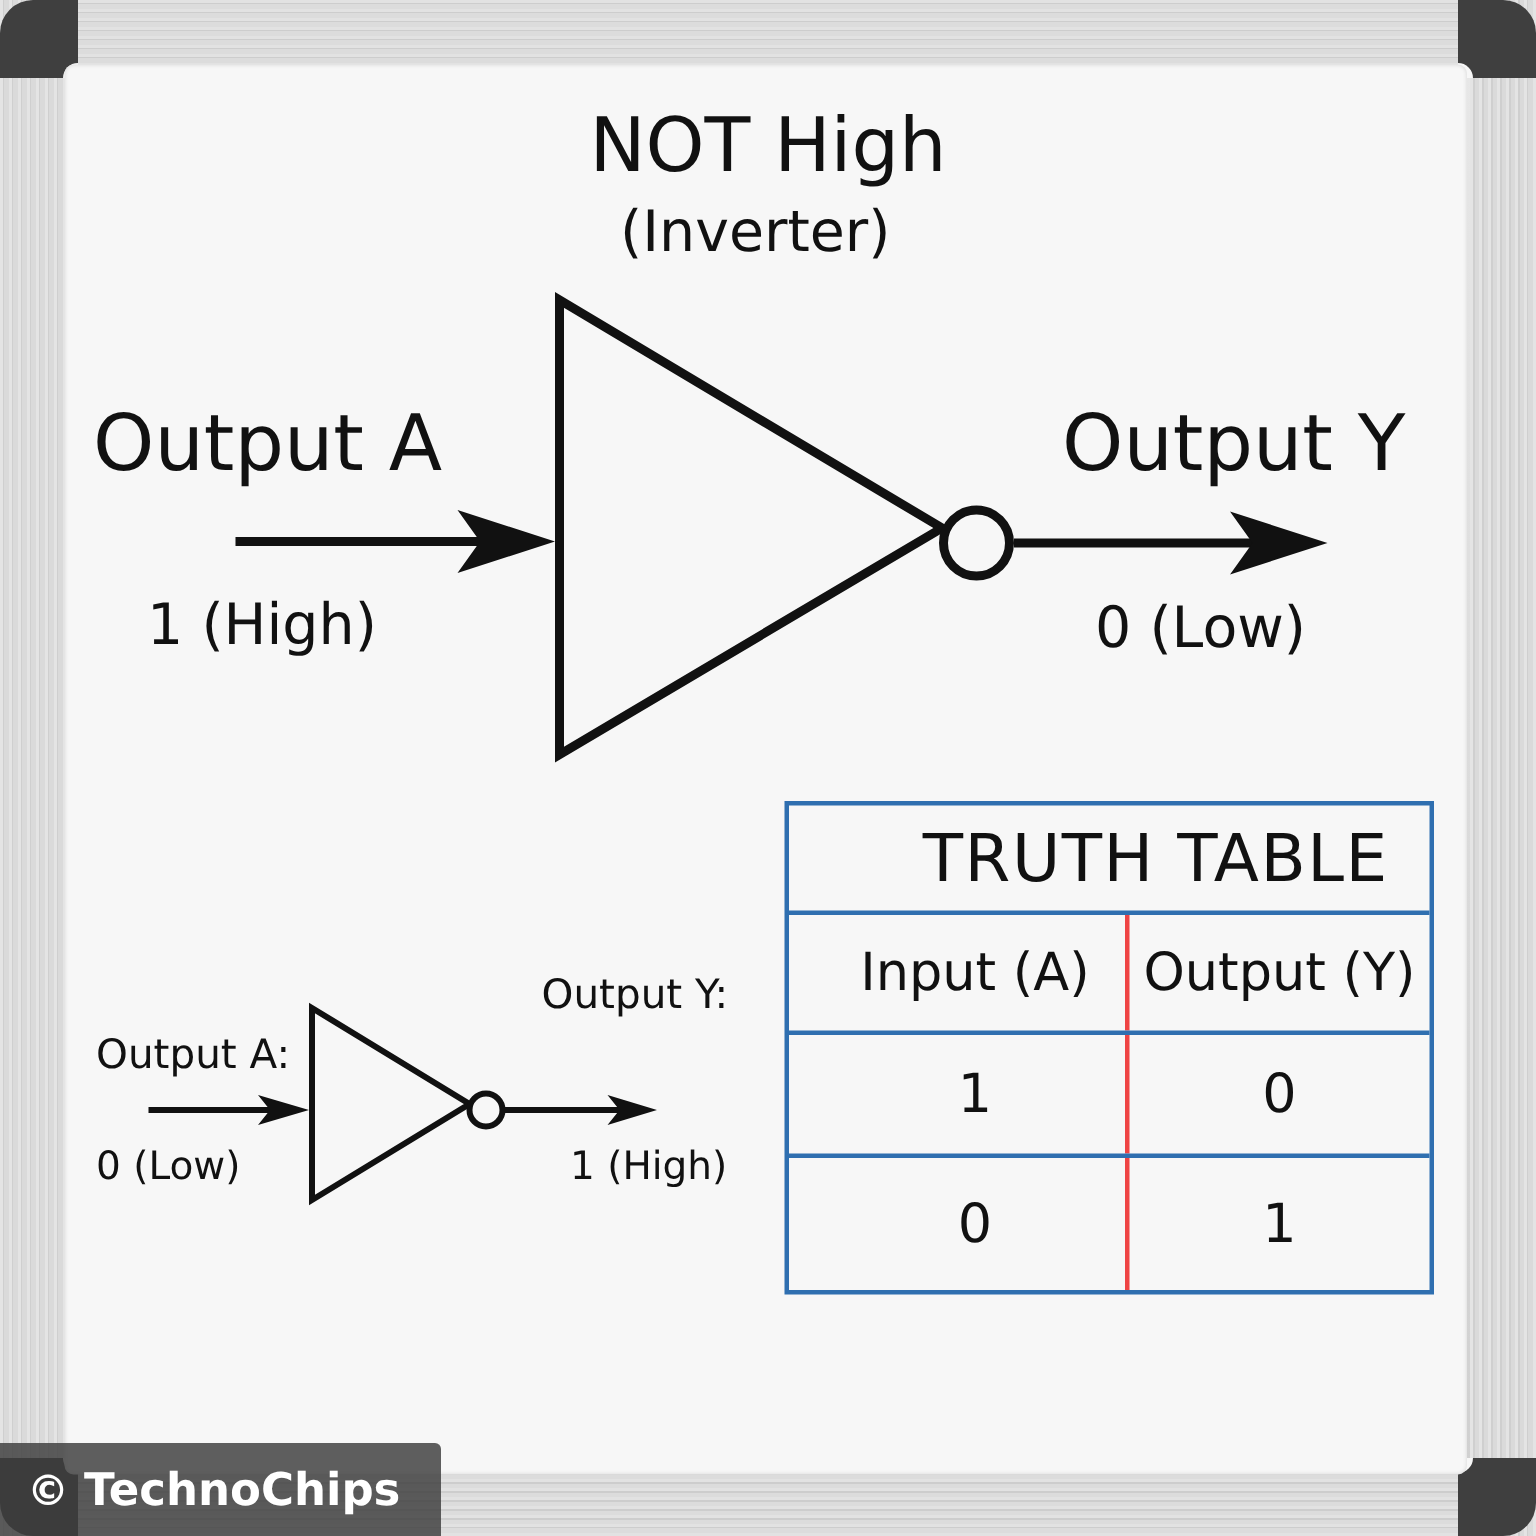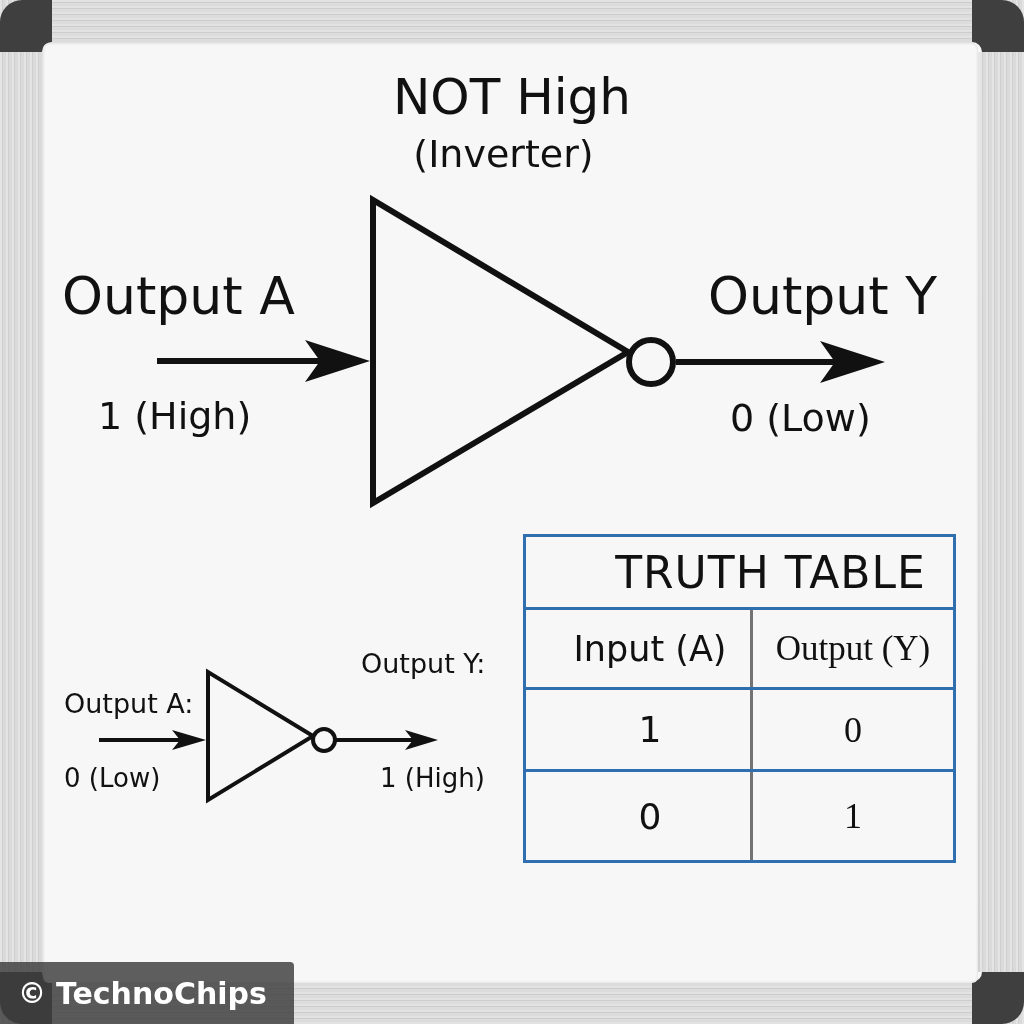--- a/index.html
+++ b/index.html
@@ -29,21 +29,21 @@
   .big-label { font-size:52px; }
   .big-val { font-size:38px; }
   .small-label { font-size:27px; }
   .small-val { font-size:26px; }
 
   svg.diagram { position:absolute; left:0; top:0; }
 
   .tt { position:absolute; left:523px; top:534px; width:433px; height:329px; border:3px solid #2f6fb0; box-sizing:border-box; background:#f7f7f7; }
   .tt-row { position:absolute; left:0; width:100%; display:flex; border-top:3px solid #2f6fb0; box-sizing:border-box;padding-left:24px; }
   .tt-cell { flex:1; display:flex; align-items:center; justify-content:center; font-size:36px; color:#111; box-sizing:border-box; }
-  .tt-cell + .tt-cell { border-left:3px solid #737373;font-family:Liberation Serif, serif; }
+  .tt-cell + .tt-cell { border-left:3px solid #ef4444; }
   .tt-head { position:absolute; left:0; top:0; width:100%; height:70px; display:flex; align-items:center; justify-content:center; font-size:44px; color:#111; letter-spacing:1px;padding-left:31px; }
   .tt-cell.hdr { font-size:35px; }
 
   .watermark { position:absolute; left:0; top:962px; width:294px; height:62px; background:rgba(60,60,60,0.82); border-radius:0 4px 0 0;
     display:flex; align-items:center; padding-left:18px; box-sizing:border-box; gap:10px; }
   .wm-icon { color:#fff; font-size:28px; font-weight:bold; }
   .wm-text { color:#fff; font-size:30px; font-weight:bold; }
 </style>
 </head>
 <body>

